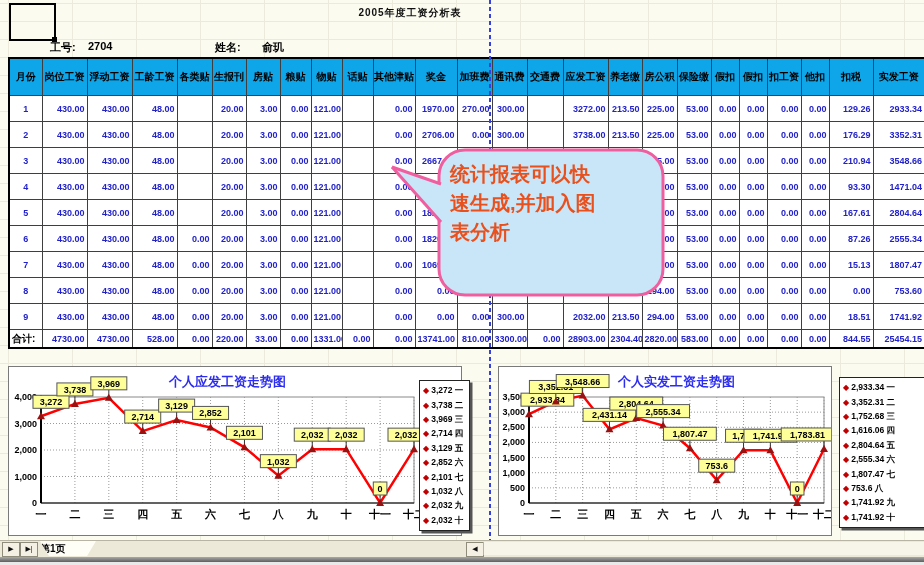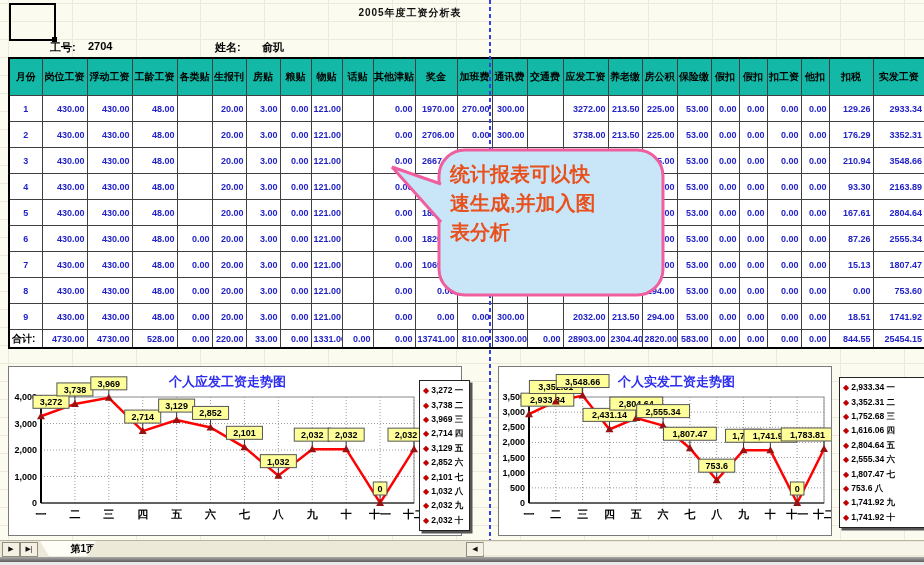--- a/index.html
+++ b/index.html
@@ -10,21 +10,21 @@
     background-size:64px 18px;background-position:8px 3px;}
   .abs{position:absolute;}
   
   #page-title{left:0;top:6px;width:820px;text-align:center;font-size:10px;font-weight:bold;color:#101010;letter-spacing:1px;}
   #sel-cell{left:9px;top:3px;width:43px;height:34px;border:2px solid #000;}
   #sel-cell .handle{position:absolute;right:-3px;bottom:-3px;width:5px;height:5px;background:#000;}
   .info{top:40px;font-size:11px;font-weight:bold;color:#000;white-space:nowrap;}
   #emp-no-label{left:50px;} #emp-no{left:88px;} #name-label{left:215px;} #name{left:242px;margin-left:20px;}
   
   #salary-table{position:absolute;left:8px;top:57px;width:916px;border-collapse:collapse;table-layout:fixed;border:2px solid #000;background:#fff;}
-  #salary-table th{background:#14b8a6;border:1px solid #3f3f3f;font-size:10px;font-weight:bold;color:#000;
+  #salary-table th{background:#0ea5e9;border:1px solid #3f3f3f;font-size:10px;font-weight:bold;color:#000;
     padding:0;height:36px;overflow:hidden;white-space:nowrap;text-align:center;}
   #salary-table td{border:1px solid #3f3f3f;font-size:9px;font-weight:bold;color:#2222c8;
     padding:0 2px;height:25px;overflow:hidden;white-space:nowrap;text-align:right;background:#fff;}
   #salary-table td.mon{text-align:center;}
   #salary-table tr.total td{height:17px;}
   #salary-table tr.total td.lab{color:#000;text-align:left;font-size:10px;}
   
   #page-break{left:489px;top:0;width:2px;height:540px;z-index:4;
     background:repeating-linear-gradient(180deg,#3440e0 0 4px,rgba(0,0,0,0) 4px 7px);}
   
@@ -40,21 +40,21 @@
   #legend-1{left:839px;top:377px;width:84px;}
   .legend ul{margin:0;padding:0;list-style:none;}
   .legend li{height:14.4px;display:flex;align-items:center;gap:2px;font-size:8.5px;font-weight:bold;color:#000;white-space:nowrap;overflow:hidden;}
   .legend .mk{color:#c00000;font-size:8px;line-height:1;}
   
   #tabbar{left:0;top:540px;width:924px;height:16px;background:#ece9d8;border-top:1px solid #b7b4a4;z-index:2;}
   .navbtn{position:absolute;top:1px;width:16px;height:13px;background:#f4f1e4;border:1px solid #8f8c7c;
     font-size:7px;line-height:12px;text-align:center;color:#111;cursor:pointer;}
   #nav-next{left:2px;} #nav-last{left:20px;}
   #sheet-tab{position:absolute;left:40px;top:0;width:56px;height:15px;background:#fffef6;
-    clip-path:polygon(0 0,100% 0,84% 100%,16% 100%);text-align:right;font-size:10px;font-weight:bold;line-height:15px;color:#000;}
+    clip-path:polygon(0 0,100% 0,84% 100%,16% 100%);text-align:left;font-size:10px;font-weight:bold;line-height:15px;color:#000;}
   #scroll-left{left:466px;} 
   #scroll-track{position:absolute;left:483px;top:1px;right:0;height:13px;background:#f7f5ea;border-left:1px solid #b7b4a4;}
   #win-edge{left:0;top:556px;width:924px;height:6px;background:linear-gradient(#b9b9b9,#5e5e5e);}
   #win-edge2{left:0;top:562px;width:924px;height:3px;background:#e9e9e9;}
   svg text{font-family:"Liberation Sans","DejaVu Sans",sans-serif;}
 </style>
 </head>
 <body>
 
 <div id="stage">
@@ -227,21 +227,21 @@
           <td></td>
           <td>2714.00</td>
           <td>213.50</td>
           <td>225.00</td>
           <td>53.00</td>
           <td>0.00</td>
           <td>0.00</td>
           <td>0.00</td>
           <td>0.00</td>
           <td>93.30</td>
-          <td>2163.89</td>
+          <td>1471.04</td>
         </tr>
         <tr>
           <td class="mon">5</td>
           <td>430.00</td>
           <td>430.00</td>
           <td>48.00</td>
           <td></td>
           <td>20.00</td>
           <td>3.00</td>
           <td>0.00</td>

